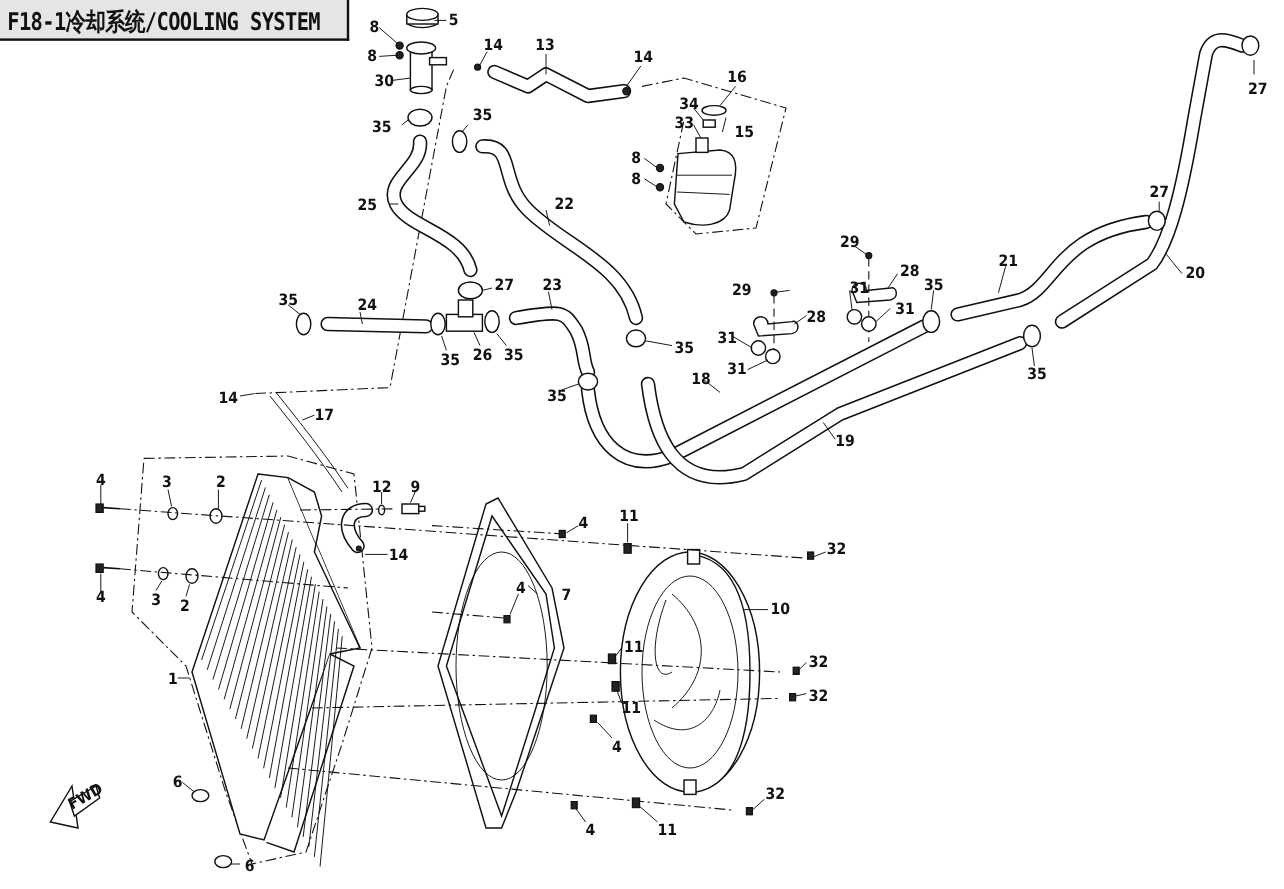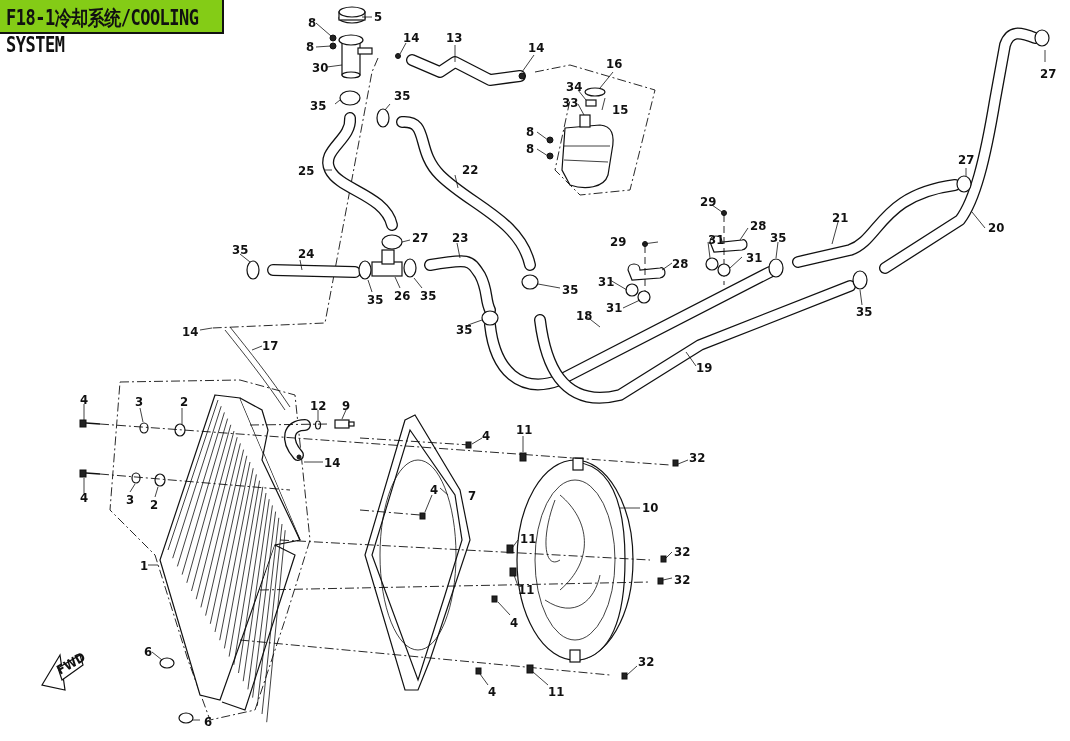--- a/index.html
+++ b/index.html
@@ -1,17 +1,17 @@
 <!DOCTYPE html>
 <html><head>
 <meta charset="utf-8">
 <style>
   html,body{margin:0;padding:0;background:#fff;}
   body{width:1070px;height:741px;position:relative;overflow:hidden;font-family:"DejaVu Serif",serif;}
-  #title-box{position:absolute;left:0;top:0;width:224px;height:34px;border:2px solid #111;border-left:none;border-top:none;box-sizing:border-box;background:#84cc16;}
+  #title-box{position:absolute;left:0;top:0;width:291px;height:34px;border:2px solid #111;border-left:none;border-top:none;box-sizing:border-box;background:#e5e5e5;}
   #title-box span{position:absolute;left:6px;top:5px;font-family:"DejaVu Sans Mono","Liberation Mono",monospace;font-weight:bold;font-size:17px;letter-spacing:-0.5px;color:#111;transform:scaleY(1.2);transform-origin:left top;}
   svg{position:absolute;left:0;top:0;}
   .ln{stroke:#111;stroke-width:1.3;fill:none;}
   .thin{stroke:#111;stroke-width:0.8;fill:none;}
   .dash{stroke:#111;stroke-width:0.9;fill:none;stroke-dasharray:9 3 2 3;}
   .dash2{stroke:#111;stroke-width:0.9;fill:none;stroke-dasharray:7 4;}
   .hose{stroke:#111;stroke-width:12;fill:none;stroke-linecap:round;stroke-linejoin:round;}
   .hose-in{stroke:#fff;stroke-width:9.4;fill:none;stroke-linecap:round;stroke-linejoin:round;}
   .part{fill:#fff;stroke:#111;stroke-width:1.2;}
   .dark{fill:#222;stroke:#111;stroke-width:1;}

